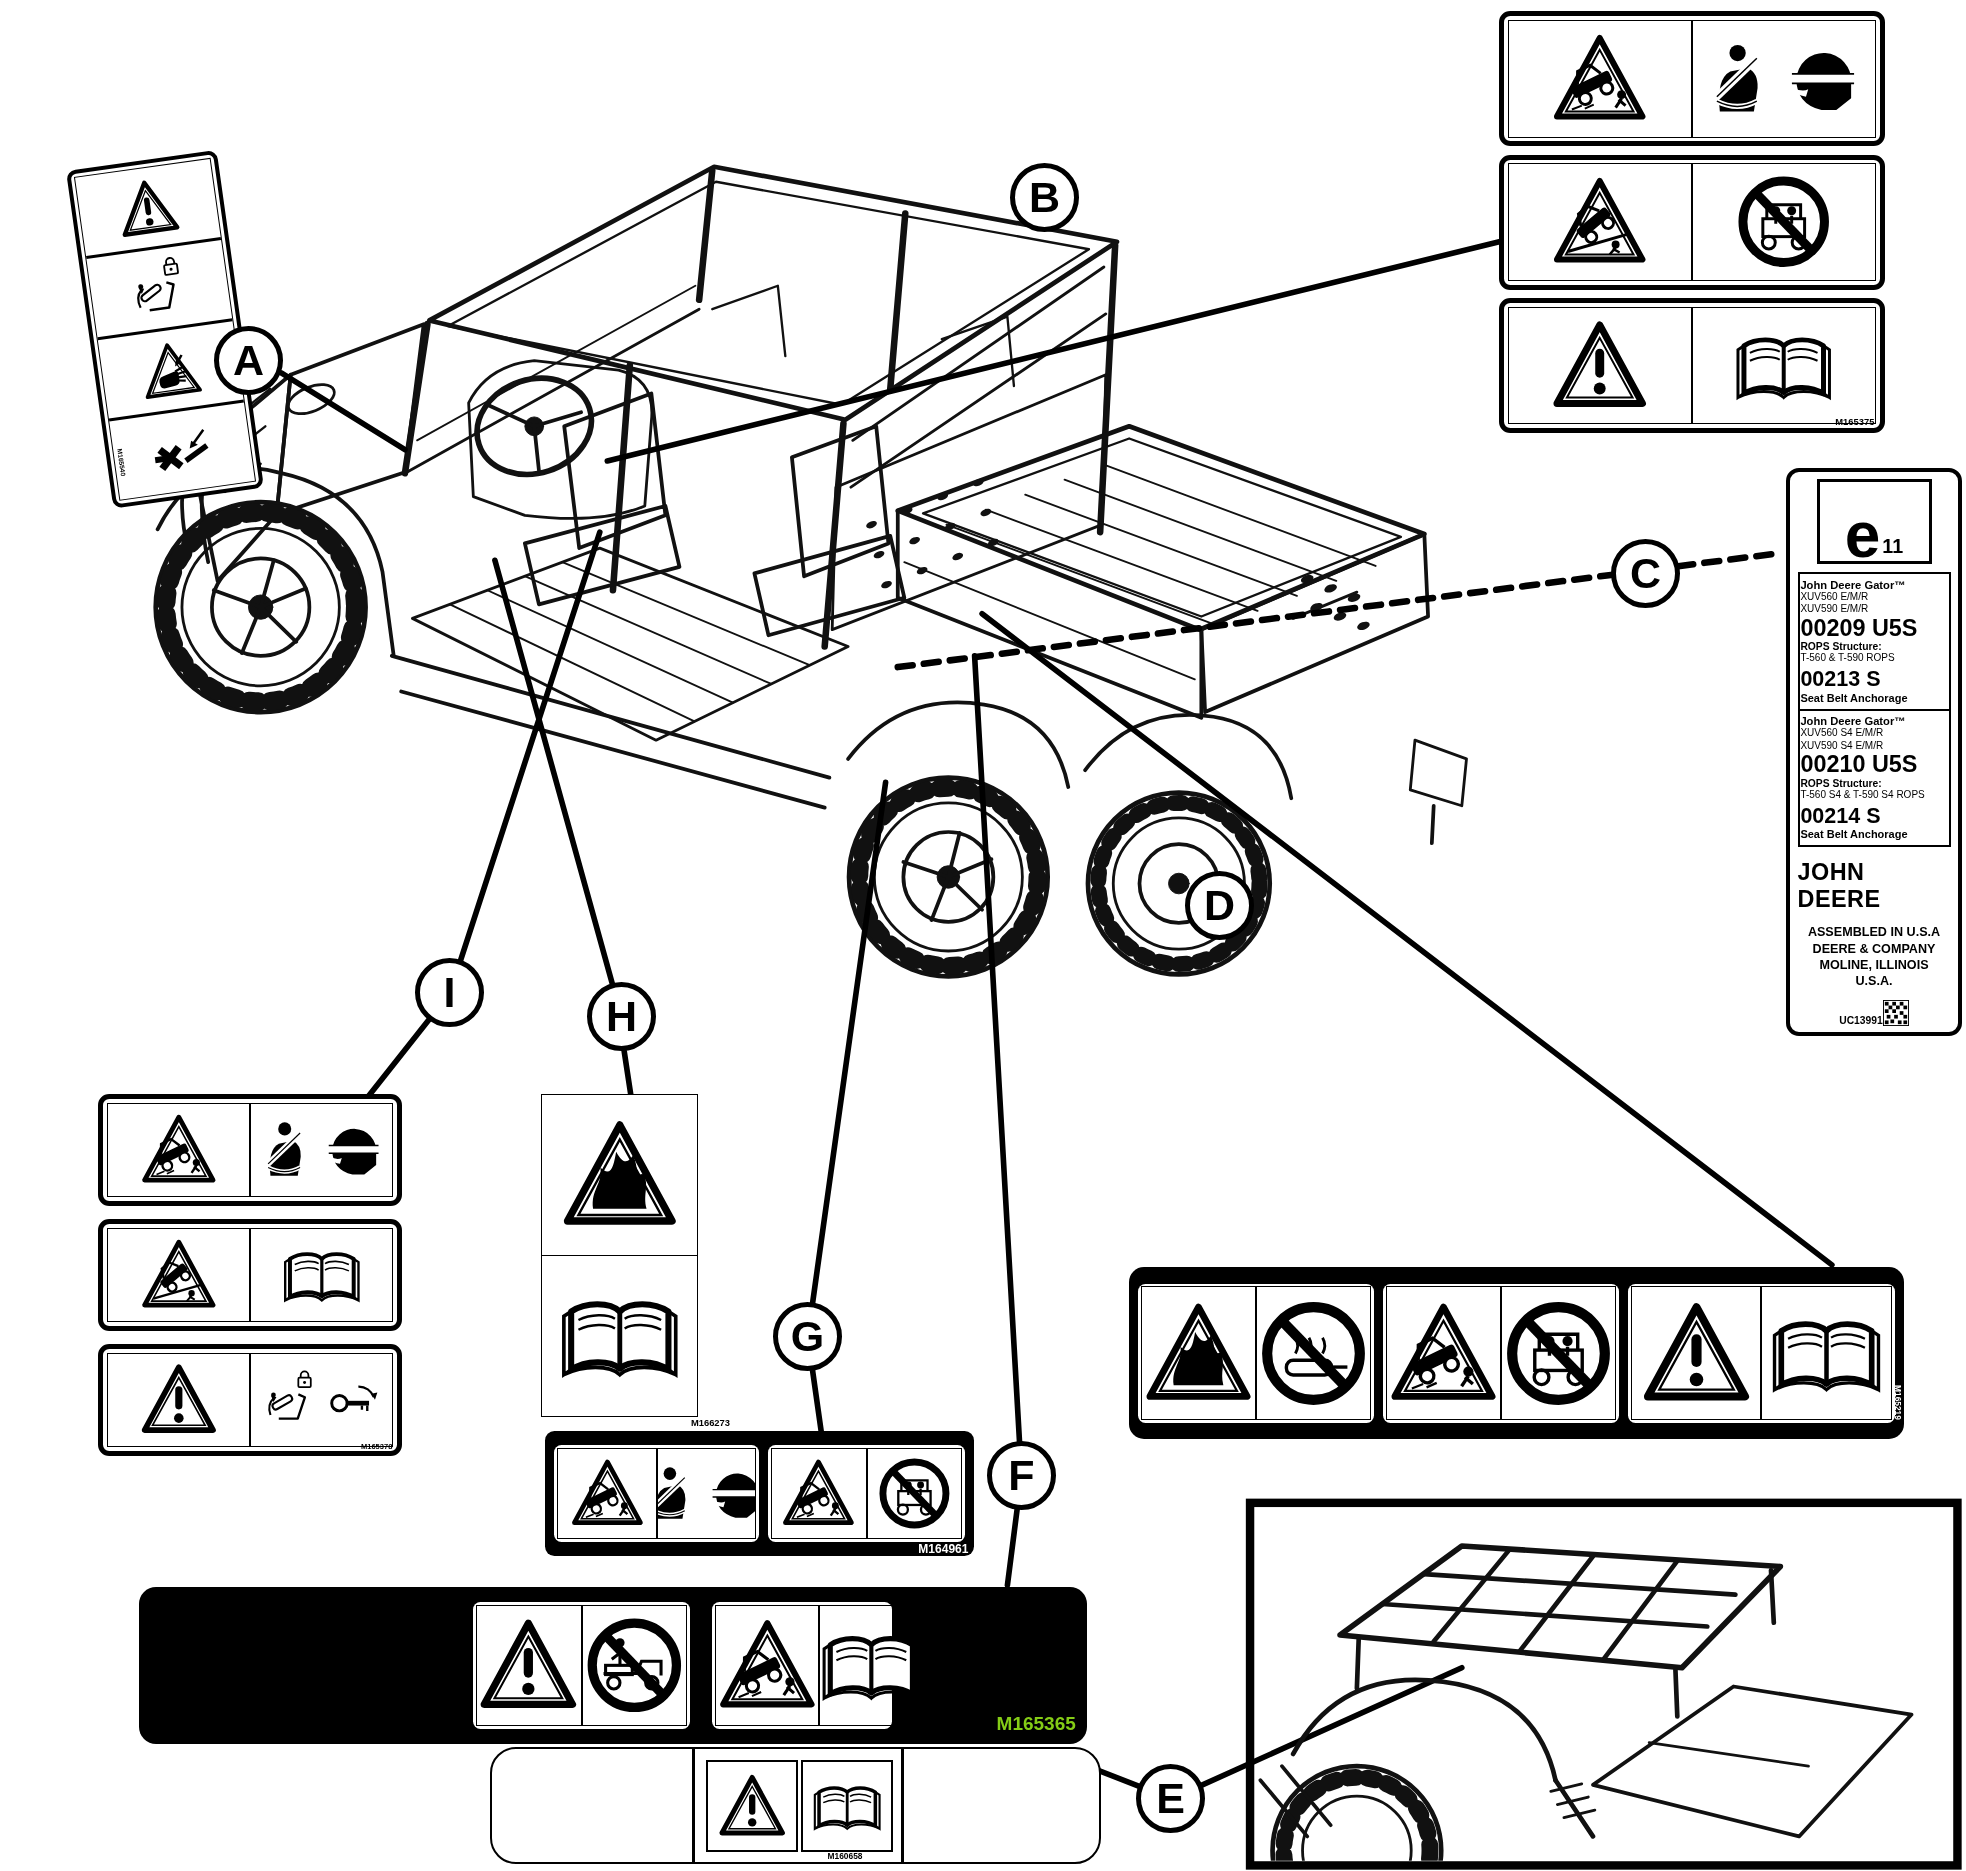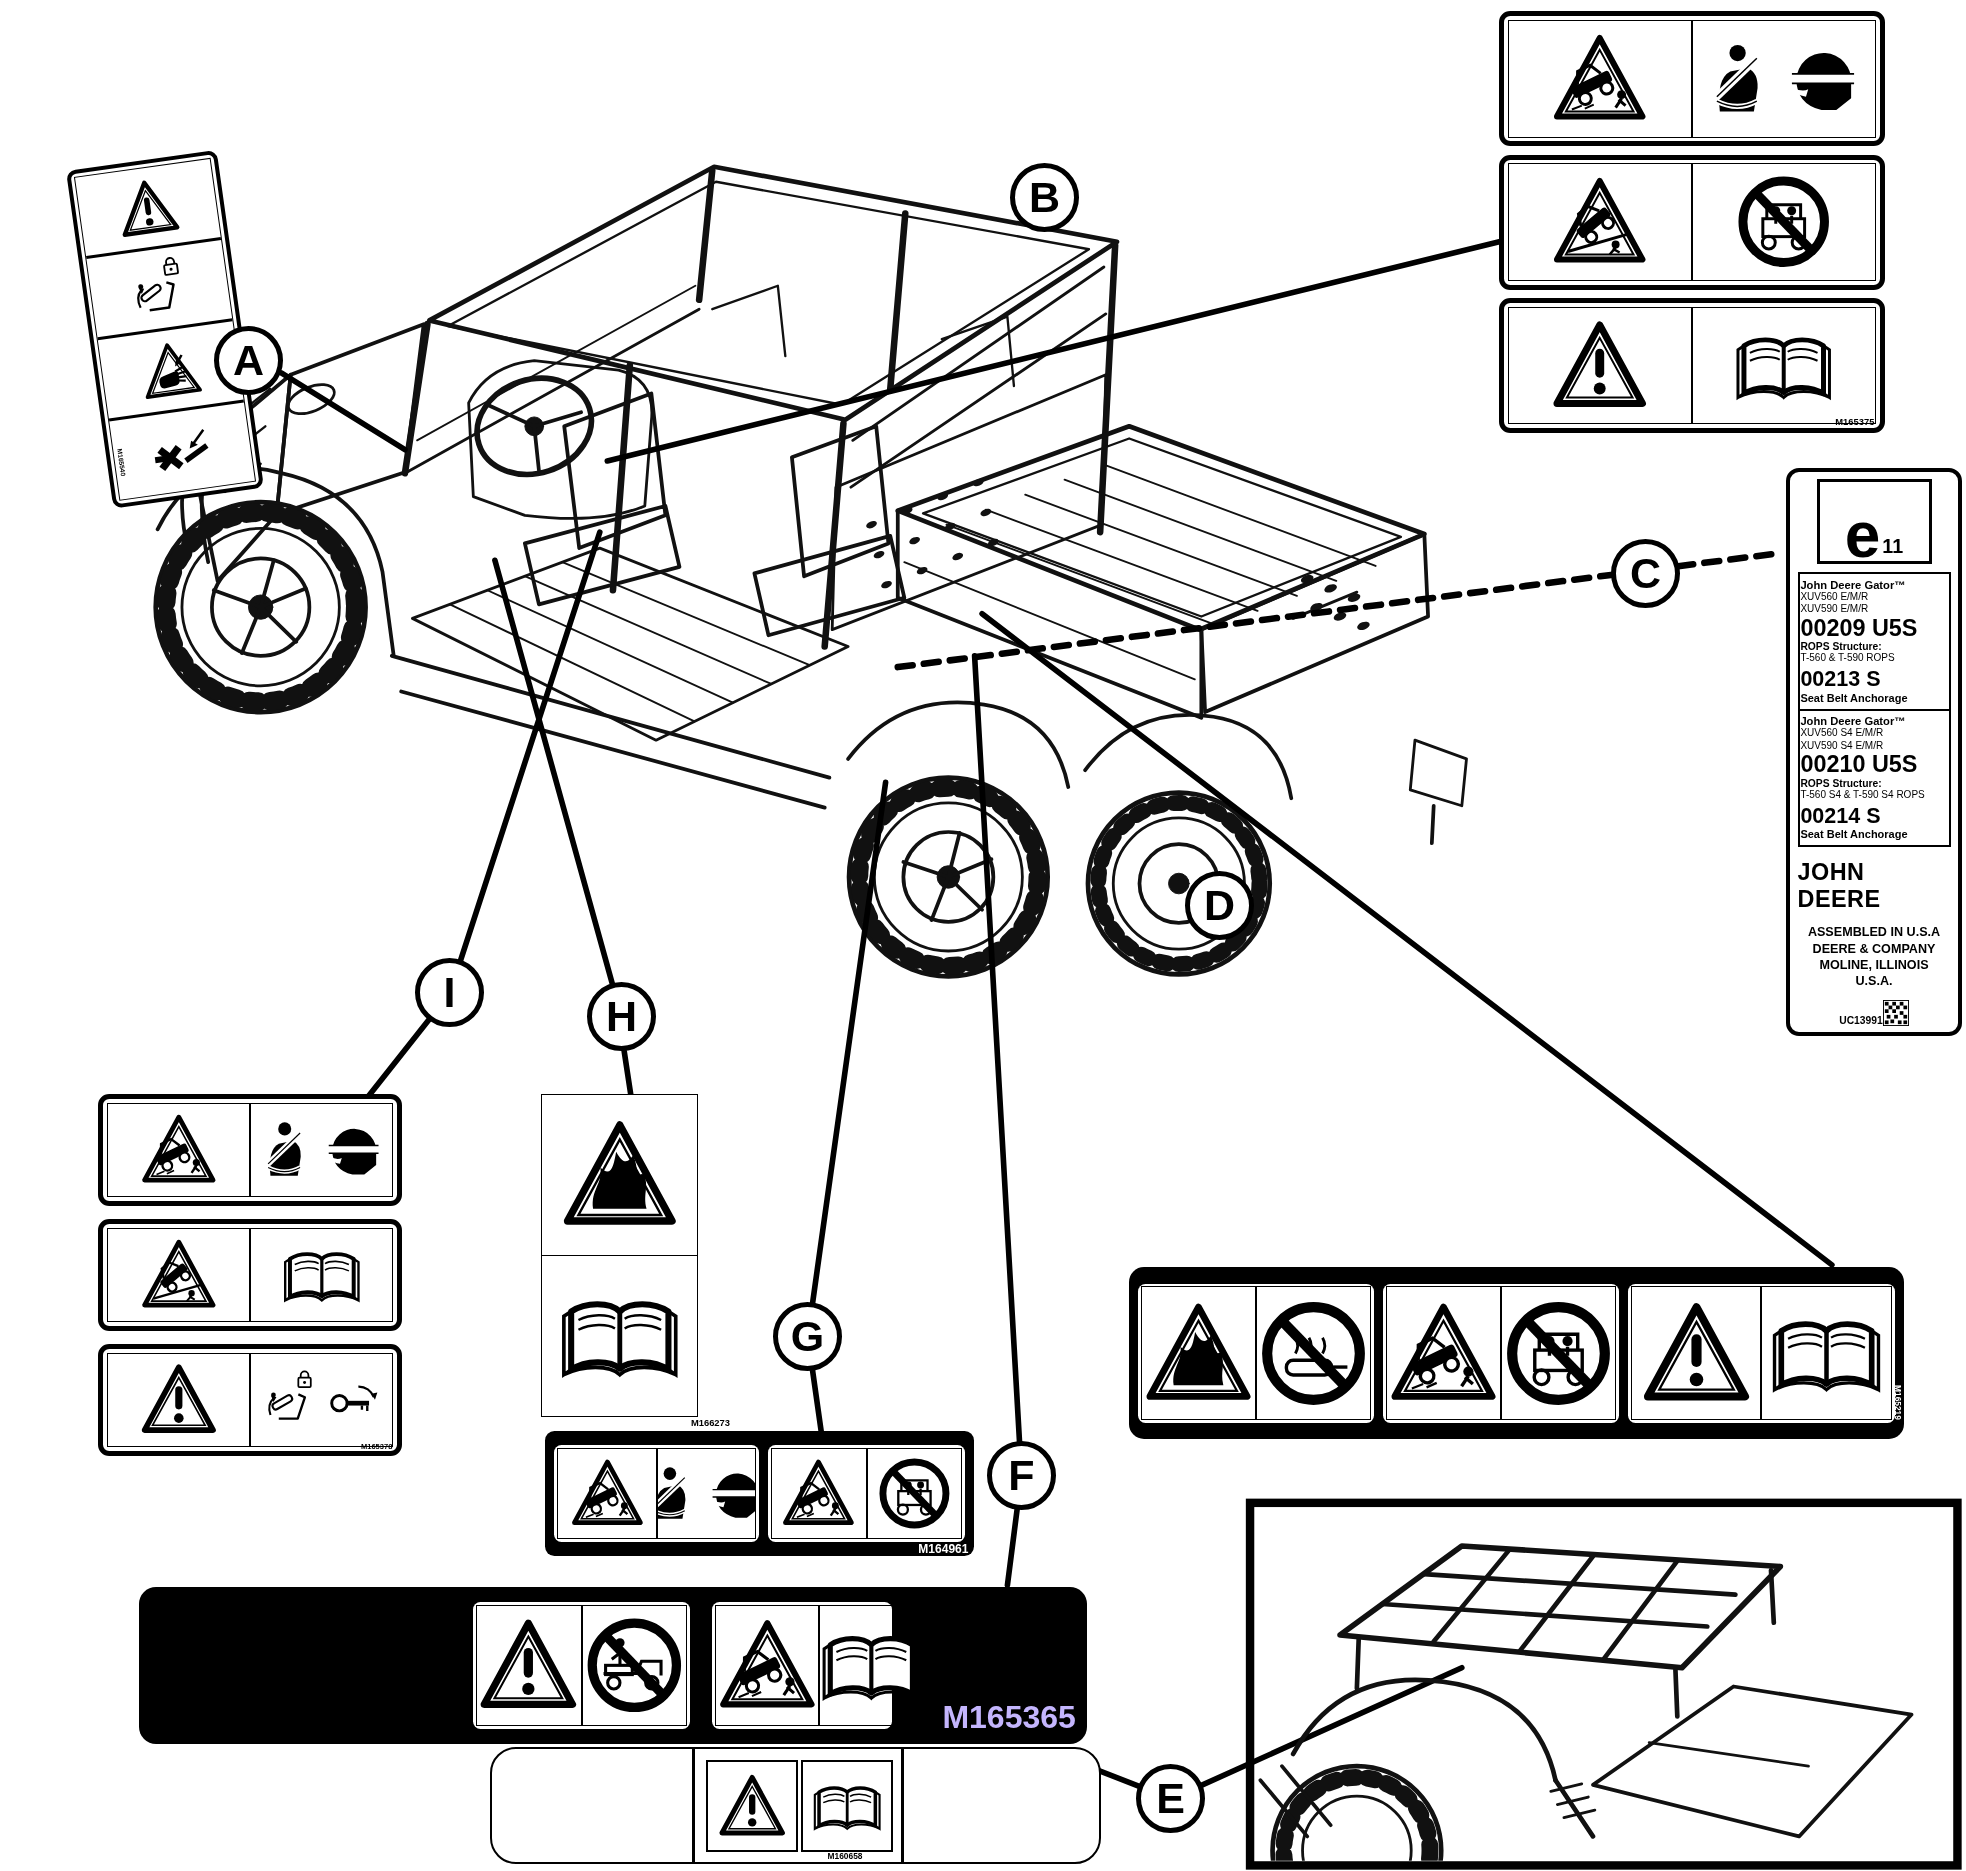--- a/index.html
+++ b/index.html
@@ -67,21 +67,21 @@
   #lab-h .hcell + .hcell{border-top:1.9px solid #000}
   #lab-h .ic{height:76%}
   
   #lab-i{left:98px;top:1094px;width:304px}
   #lab-i .srow{height:112px;margin-bottom:13px}
   
   #lab-f{left:139px;top:1587px;width:948px;height:157px;background:#000;border-radius:17px;position:absolute}
   #lab-f .panel{position:absolute;top:15px;height:127px}
   #lab-f .fp1{left:334px;width:217px}
   #lab-f .fp2{left:573px;width:180px}
-  #lab-f .pn{color:#c4b5fd;font-size:32px;right:11.2px;bottom:11.2px}
+  #lab-f .pn{color:#84cc16;font-size:19px;right:11.2px;bottom:11.2px}
   
   #lab-bot{left:490px;top:1747px;width:611px;height:117px;border:2.8px solid #000;border-radius:26px;background:#fff}
   #lab-bot .vdiv{position:absolute;top:0;bottom:0;width:2.8px;background:#000}
   #lab-bot .sq{position:absolute;top:11.2px;width:88px;height:88px;border:2.8px solid #000;
                display:flex;align-items:center;justify-content:center}
   #lab-bot .ic{height:80%}
 </style>
 </head>
 <body>
 

